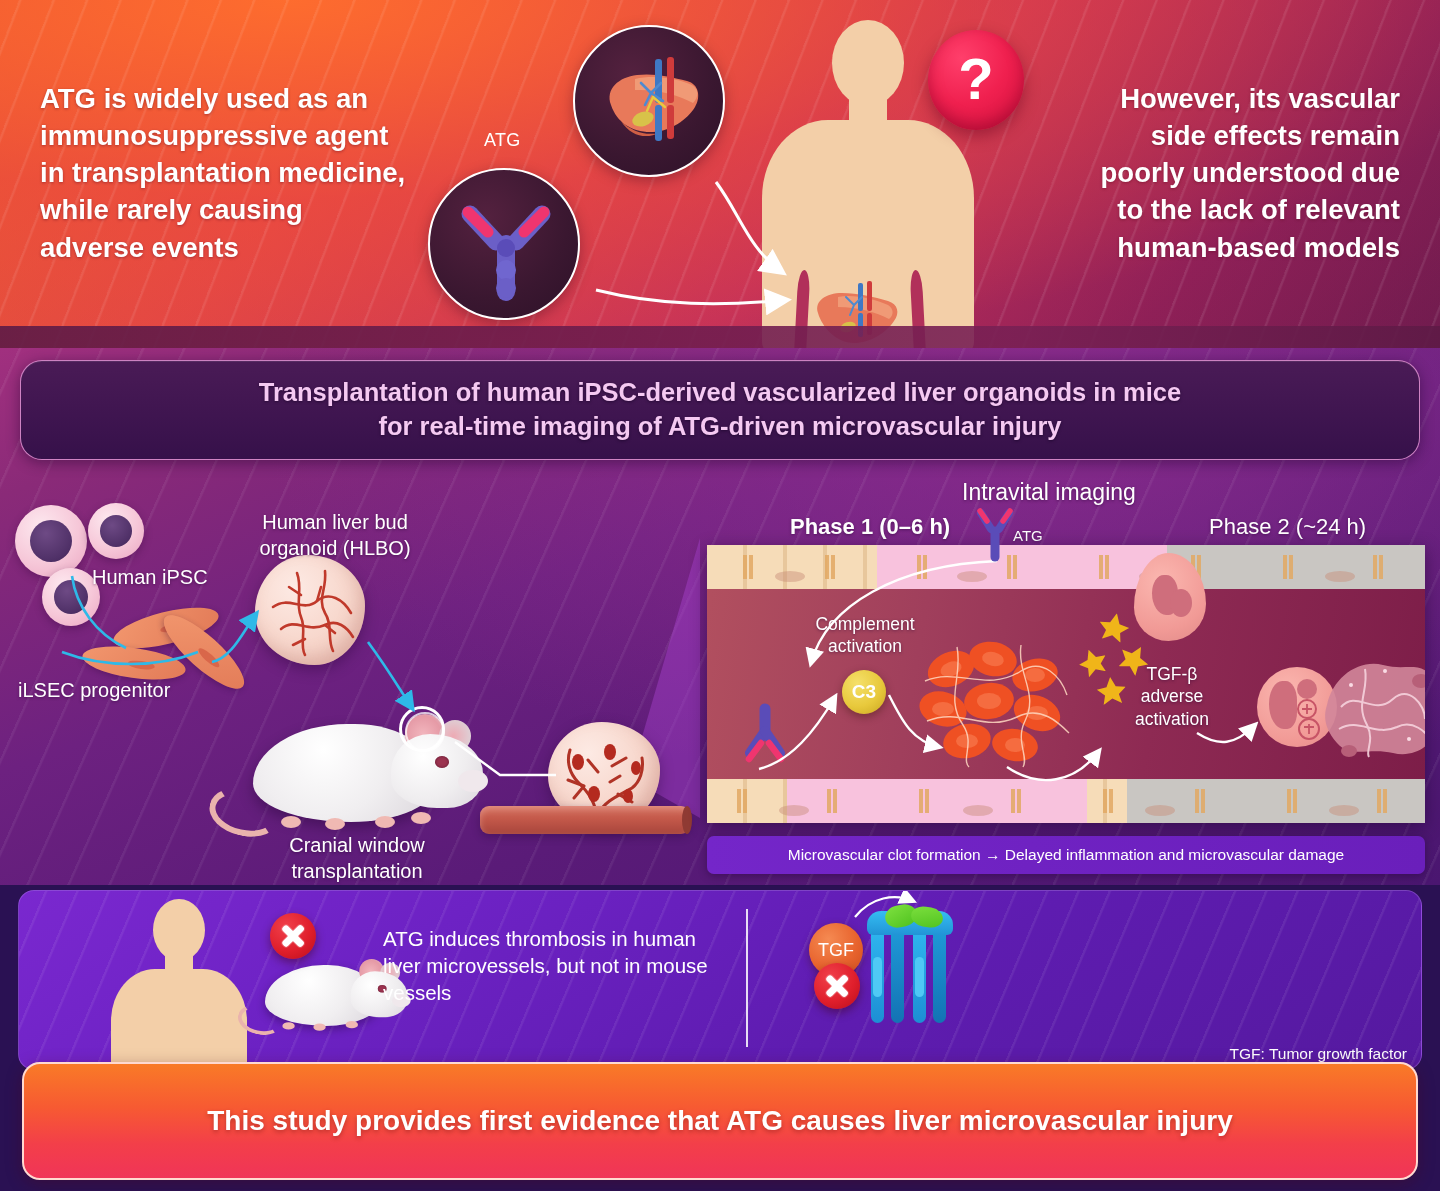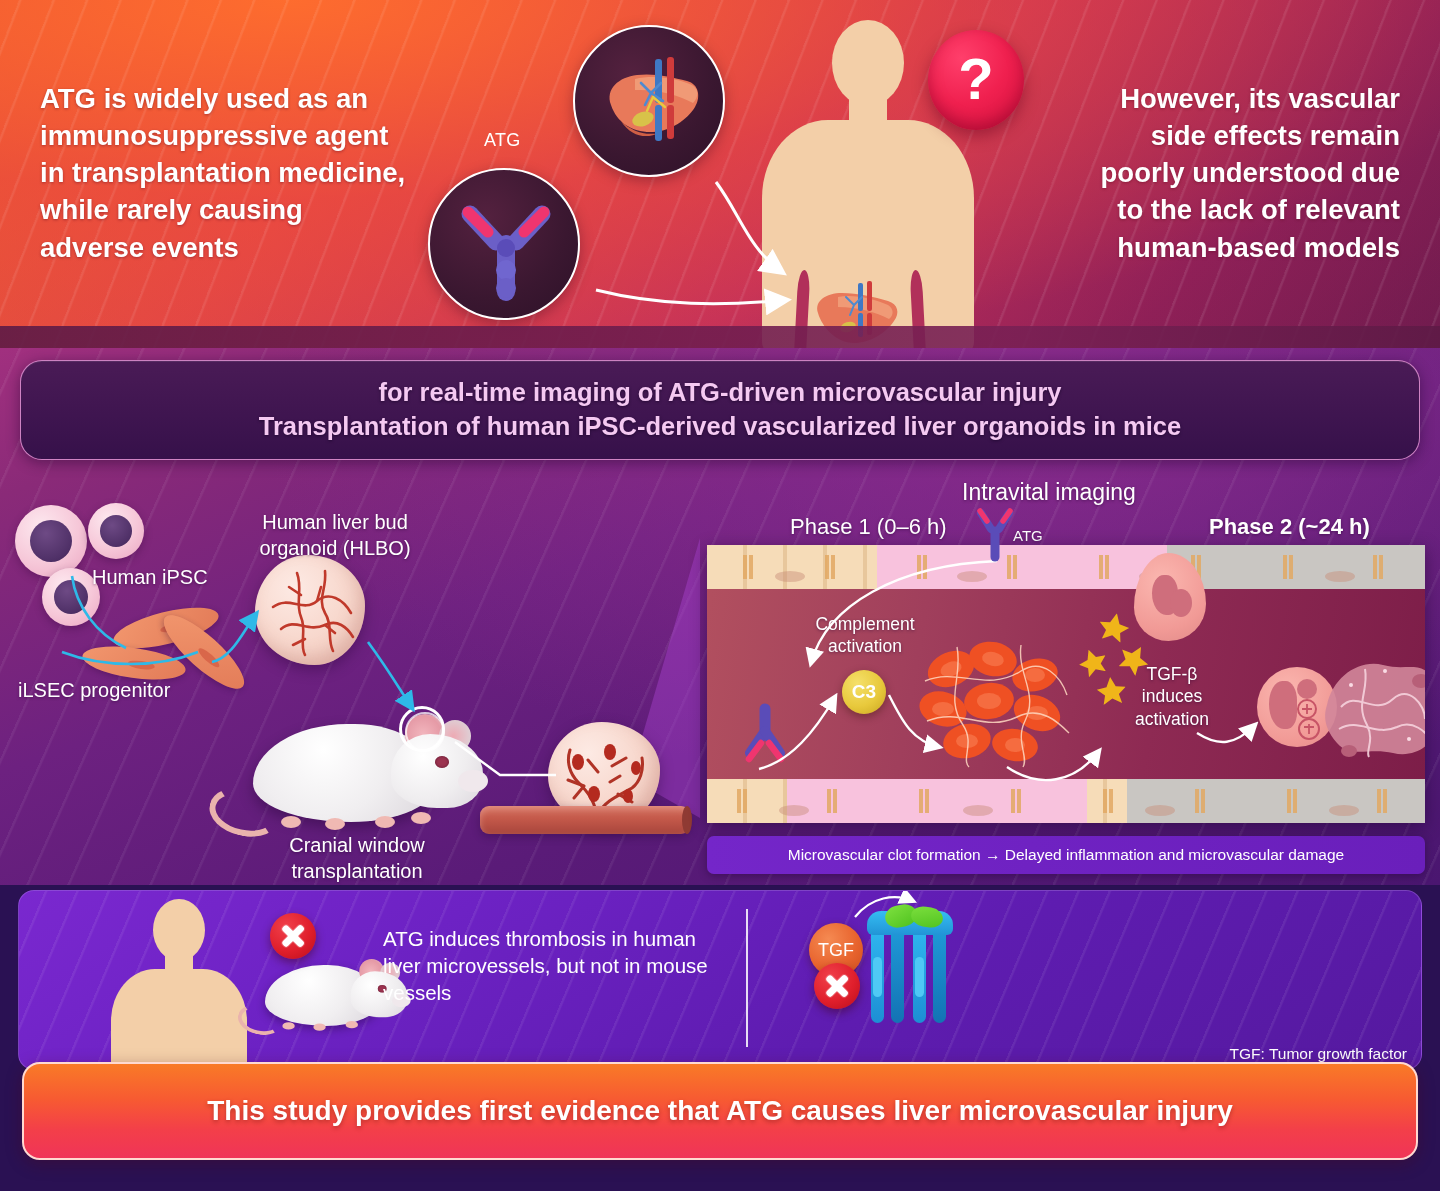--- a/index.html
+++ b/index.html
@@ -208,21 +208,21 @@
     background:radial-gradient(circle at 36% 30%, #f58a52 0%, #e8642e 55%, #cc4b1d 100%);
     color:#fff; font-weight:normal; text-align:center; box-shadow:0 3px 9px rgba(60,15,0,.4);
   }
   .recept-stem { position:absolute; border-radius:7px; background:linear-gradient(180deg,#2fb6ef,#1d8fd4); }
   .recept-stem.dk { background:linear-gradient(180deg,#1f9ad8,#1373b4); }
   .recept-mid { position:absolute; border-radius:6px; background:#4fc9f5; }
   .green-lig { position:absolute; border-radius:50%/60%; background:linear-gradient(160deg,#7ee03f,#4fc21f); }
 
   
   .conclusion {
-    position:absolute; left:22px; top:1062px; width:1396px; height:98px; border-radius:18px;
+    position:absolute; left:22px; top:1062px; width:1396px; height:118px; border-radius:18px;
     background:linear-gradient(180deg,#f97a27 0%, #f75a32 38%, #f33f49 70%, #f03458 100%);
     border:2px solid #ffd9d0;
     display:flex; align-items:center; justify-content:center; z-index:7;
     box-shadow:0 4px 16px rgba(80,10,20,.35);
   }
   .conclusion span {
     color:#fff; font-weight:bold; font-size:28px; line-height:1.38; text-align:center;
     text-shadow:0 2px 4px rgba(120,20,20,.45);
   }
 
@@ -305,22 +305,22 @@
 
   <div class="mid">
     <div class="wave"></div>
     <svg class="cone-poly" style="top:0" width="1440" height="537">
       <polygon points="630,430 700,190 700,470" fill="rgba(175,70,215,0.40)"></polygon>
     </svg>
   </div>
 
   <div class="banner">
     <div class="banner-text">
+      <div>Transplantation of human iPSC-derived vascularized liver organoids in mice</div>
       <div>for real-time imaging of ATG-driven microvascular injury</div>
-      <div>Transplantation of human iPSC-derived vascularized liver organoids in mice</div>
     </div>
   </div>
 
   <div class="ipsc" style="left:15px;top:505px;width:72px;height:72px;">
     <i style="width:42px;height:42px"></i>
   </div>
   <div class="ipsc" style="left:88px;top:503px;width:56px;height:56px;">
     <i style="width:32px;height:32px"></i>
   </div>
   <div class="ipsc" style="left:42px;top:568px;width:58px;height:58px;">
@@ -397,22 +397,22 @@
       </marker>
     </defs>
     <path d="M72 576 C76 606 96 634 126 648" stroke="#2eb9e8" stroke-width="2.6" fill="none"></path>
     <path d="M62 652 C104 668 158 668 198 652" stroke="#2eb9e8" stroke-width="2.6" fill="none"></path>
     <path d="M212 662 C232 658 244 630 256 614" stroke="#2eb9e8" stroke-width="2.6" fill="none" marker-end="url(#ab)"></path>
     <path d="M368 642 C390 672 400 690 412 708" stroke="#2eb9e8" stroke-width="2.6" fill="none" marker-end="url(#ab)"></path>
     <path d="M455 742 L500 775 L556 775" stroke="#fff" stroke-width="2.4" fill="none"></path>
   </svg>
 
   <div class="lbl" style="left:962px;top:478px;font-size:23px;font-weight:normal;">Intravital imaging</div>
-  <div class="lbl" style="left:790px;top:513px;font-size:22px;font-weight:normal;">Phase 1 (0–6 h)</div>
-  <div class="lbl" style="left:1209px;top:513px;font-size:22px;font-weight:bold;">Phase 2 (~24 h)</div>
+  <div class="lbl" style="left:790px;top:513px;font-size:22px;font-weight:bold;">Phase 1 (0–6 h)</div>
+  <div class="lbl" style="left:1209px;top:513px;font-size:22px;font-weight:normal;">Phase 2 (~24 h)</div>
   <div class="lbl" style="left:1013px;top:526px;font-size:15px;">ATG</div>
 
   <div class="atg-y" style="left:975px;top:505px;width:40px;height:58px;z-index:5;">
     <svg width="40" height="58" viewBox="0 0 40 58">
       <g fill="none" stroke-linecap="round">
         <path d="M6 8 L16 24" stroke="#5a4cb8" stroke-width="8"></path>
         <path d="M34 8 L24 24" stroke="#5a4cb8" stroke-width="8"></path>
         <path d="M5 6 L12 16" stroke="#f0356f" stroke-width="5.5"></path>
         <path d="M35 6 L28 16" stroke="#f0356f" stroke-width="5.5"></path>
         <path d="M20 26 L20 52" stroke="#5a4cb8" stroke-width="9"></path>
@@ -524,21 +524,21 @@
     <div class="platelet" style="left:412px;top:100px;width:30px;height:28px;transform:rotate(30deg);"></div>
     <div class="platelet" style="left:390px;top:132px;width:29px;height:27px;transform:rotate(-6deg);"></div>
 
     <div class="leuko" style="left:427px;top:8px;width:72px;height:88px;border-radius:48% 52% 52% 48% / 62% 58% 42% 38%;">
       <i style="left:18px;top:22px;width:26px;height:40px;border-radius:50% 50% 40% 60%;"></i>
       <i style="left:36px;top:36px;width:22px;height:28px;"></i>
     </div>
 
     <div class="lbl lbl-c" style="left:405px;top:118px;width:120px;font-size:17.5px;">
       <div>TGF-β</div>
-      <div>induces</div>
+      <div>adverse</div>
       <div>activation</div>
     </div>
 
     <div class="leuko" style="left:550px;top:122px;width:80px;height:80px;border-radius:50%;">
       <i style="left:12px;top:14px;width:28px;height:48px;border-radius:54% 46% 40% 60%;"></i>
       <i style="left:40px;top:12px;width:20px;height:20px;"></i>
       <svg style="position:absolute;left:36px;top:30px" width="44" height="44" viewBox="0 0 44 44">
         <circle cx="14" cy="12" r="9" fill="none" stroke="#c75466" stroke-width="2"></circle>
         <circle cx="16" cy="32" r="10" fill="none" stroke="#c75466" stroke-width="2"></circle>
         <path d="M9 12 L19 12 M14 7 L14 17 M11 30 L21 30 M16 27 L16 37" stroke="#c75466" stroke-width="1.8"></path>

